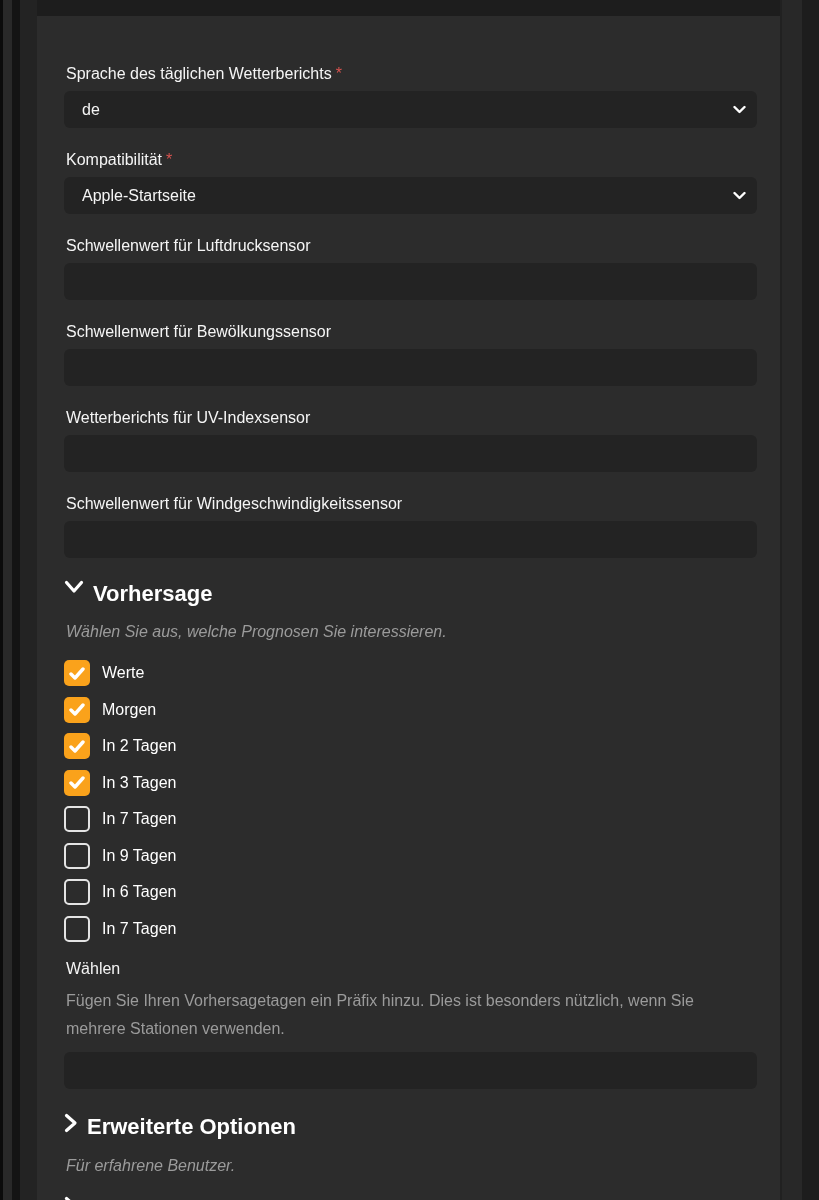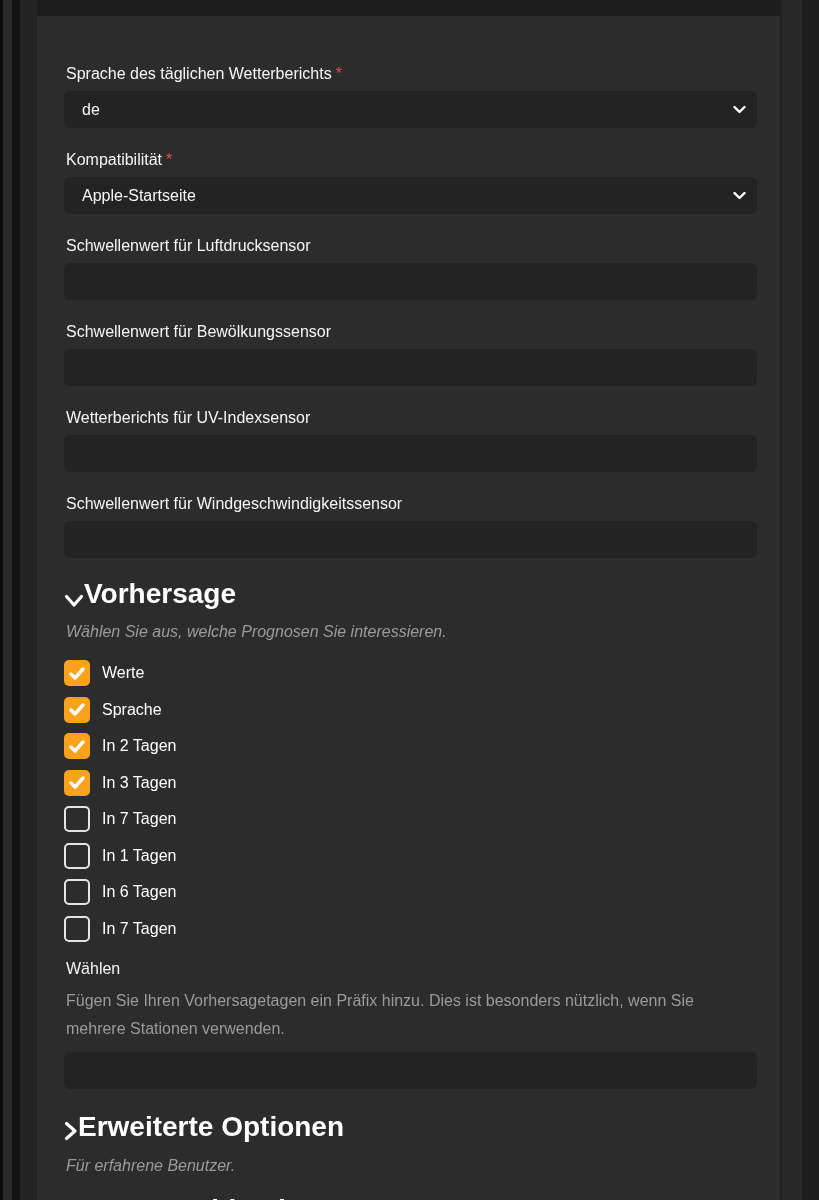--- a/index.html
+++ b/index.html
@@ -26,22 +26,22 @@
   .form-group{margin-bottom:22px;}
   .field-label{font-size:16px;line-height:19px;color:var(--text);margin-bottom:8px;padding-left:2px;}
   .req{color:var(--red);margin-left:4px;}
   .select{position:relative;height:37px;background:var(--control);border-radius:6px;
     display:flex;align-items:center;padding:0 30px 0 18px;cursor:pointer;}
   .select-value{font-size:16px;color:var(--text);}
   .chev{position:absolute;right:11px;top:50%;transform:translateY(-50%);}
   .text-input{display:block;width:100%;height:37px;background:var(--control);
     border:none;border-radius:6px;color:var(--text);font-size:16px;padding:0 18px;
     font-family:"Liberation Sans","DejaVu Sans",sans-serif;outline:none;}
-  .section-heading{display:flex;align-items:flex-end;color:#fff;
-    font-size:28px;font-weight:700;line-height:28px;cursor:pointer;}
+  .section-heading{display:flex;align-items:flex-start;gap:9px;color:#fff;
+    font-size:22px;font-weight:700;line-height:28px;cursor:pointer;}
   .section-heading svg{flex:0 0 auto;}
   .mt-section{margin-top:4px;}
   .section-desc{font-size:16px;line-height:20px;font-style:italic;color:var(--muted);
     margin-top:14px;padding-left:2px;}
   .check-list{margin-top:18px;}
   .check-row{display:flex;align-items:center;margin-bottom:10.5px;height:26px;}
   .checkbox{width:26px;height:26px;border-radius:5px;flex:0 0 auto;
     border:2px solid #e4e4e4;background:transparent;cursor:pointer;
     display:flex;align-items:center;justify-content:center;}
   .checkbox.checked{border:none;background:var(--orange);}
@@ -124,21 +124,21 @@
             </svg>
           </span>
         <span class="check-label">Werte</span>
       </div>
       <div class="check-row">
         <span class="checkbox checked">
             <svg width="16" height="13" viewBox="0 0 16 13">
               <polyline points="2,7 6,11 14,2" fill="none" stroke="#ffffff" stroke-width="3.4" stroke-linecap="round" stroke-linejoin="round"></polyline>
             </svg>
           </span>
-        <span class="check-label">Sprache</span>
+        <span class="check-label">Morgen</span>
       </div>
       <div class="check-row">
         <span class="checkbox checked">
             <svg width="16" height="13" viewBox="0 0 16 13">
               <polyline points="2,7 6,11 14,2" fill="none" stroke="#ffffff" stroke-width="3.4" stroke-linecap="round" stroke-linejoin="round"></polyline>
             </svg>
           </span>
         <span class="check-label">In 2 Tagen</span>
       </div>
       <div class="check-row">
@@ -148,21 +148,21 @@
             </svg>
           </span>
         <span class="check-label">In 3 Tagen</span>
       </div>
       <div class="check-row">
         <span class="checkbox"></span>
         <span class="check-label">In 7 Tagen</span>
       </div>
       <div class="check-row">
         <span class="checkbox"></span>
-        <span class="check-label">In 1 Tagen</span>
+        <span class="check-label">In 9 Tagen</span>
       </div>
       <div class="check-row">
         <span class="checkbox"></span>
         <span class="check-label">In 6 Tagen</span>
       </div>
       <div class="check-row">
         <span class="checkbox"></span>
         <span class="check-label">In 7 Tagen</span>
       </div>
     </div>

